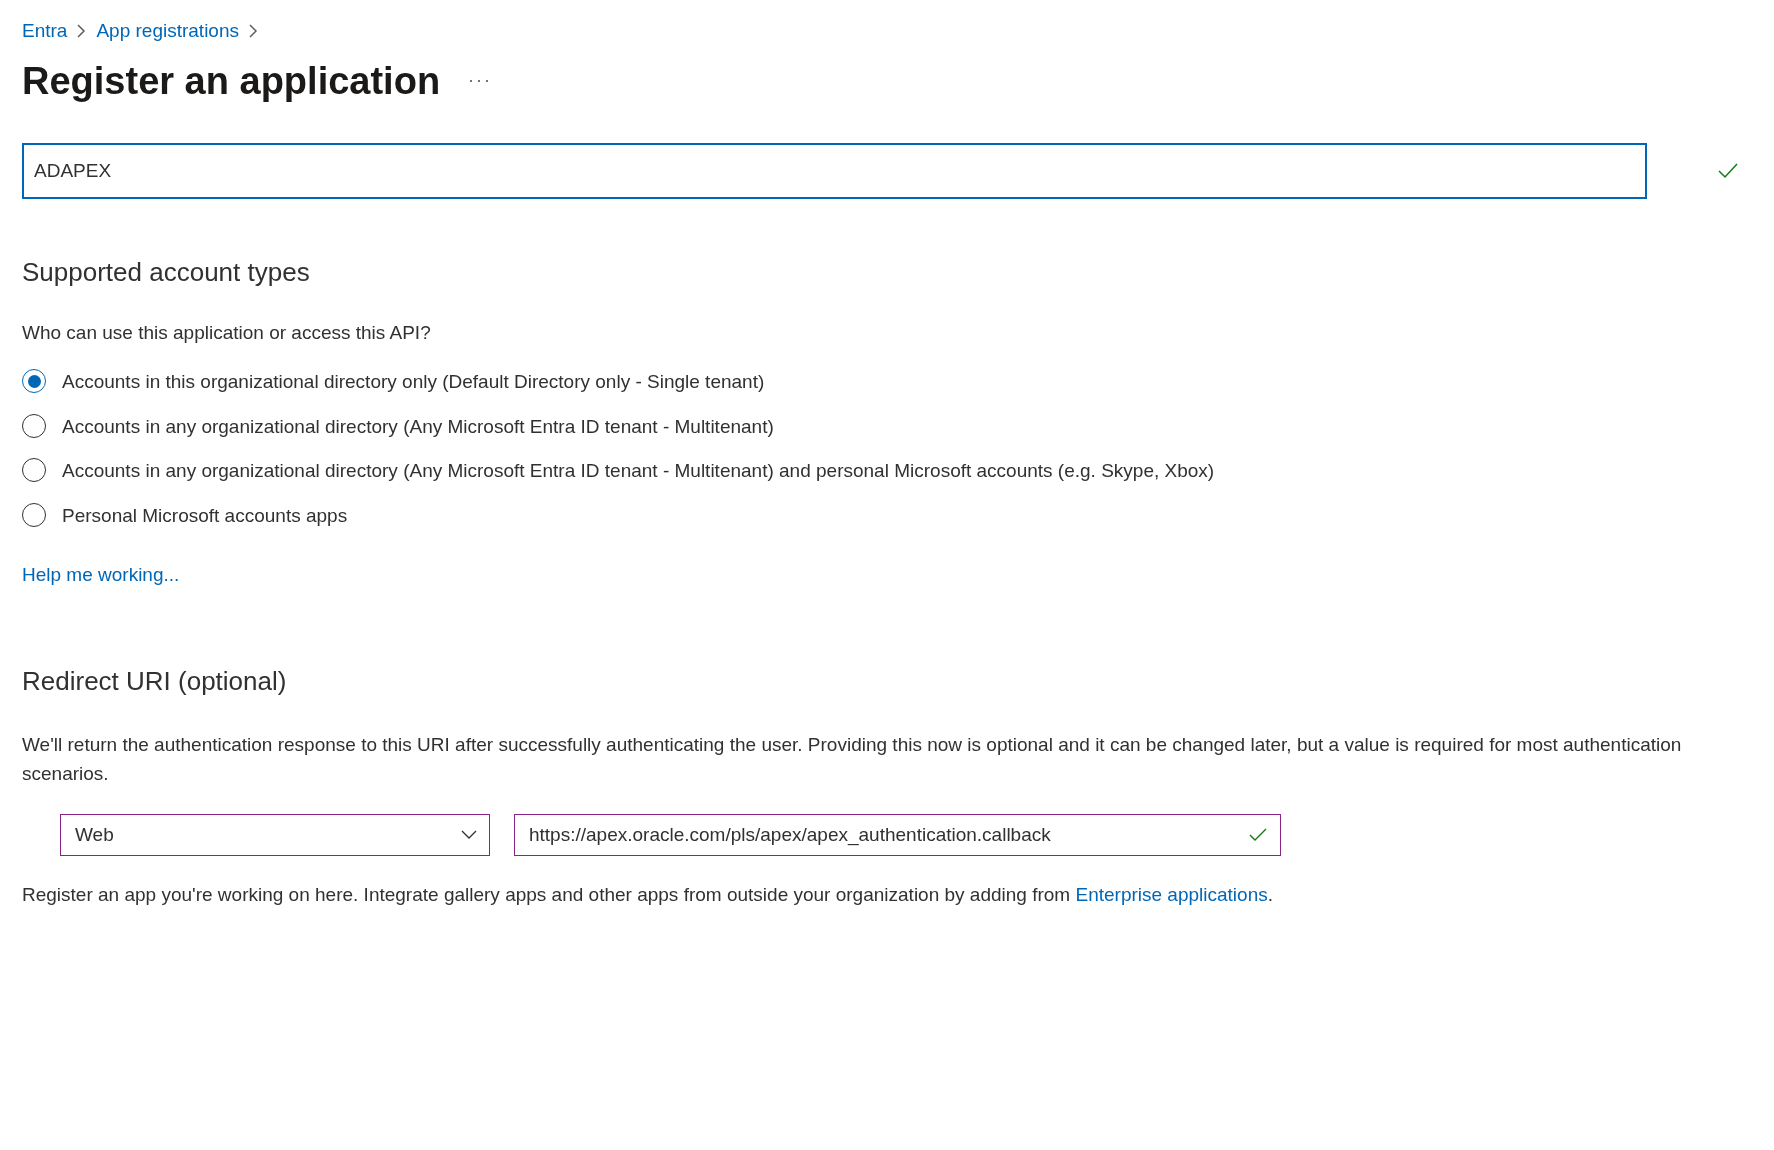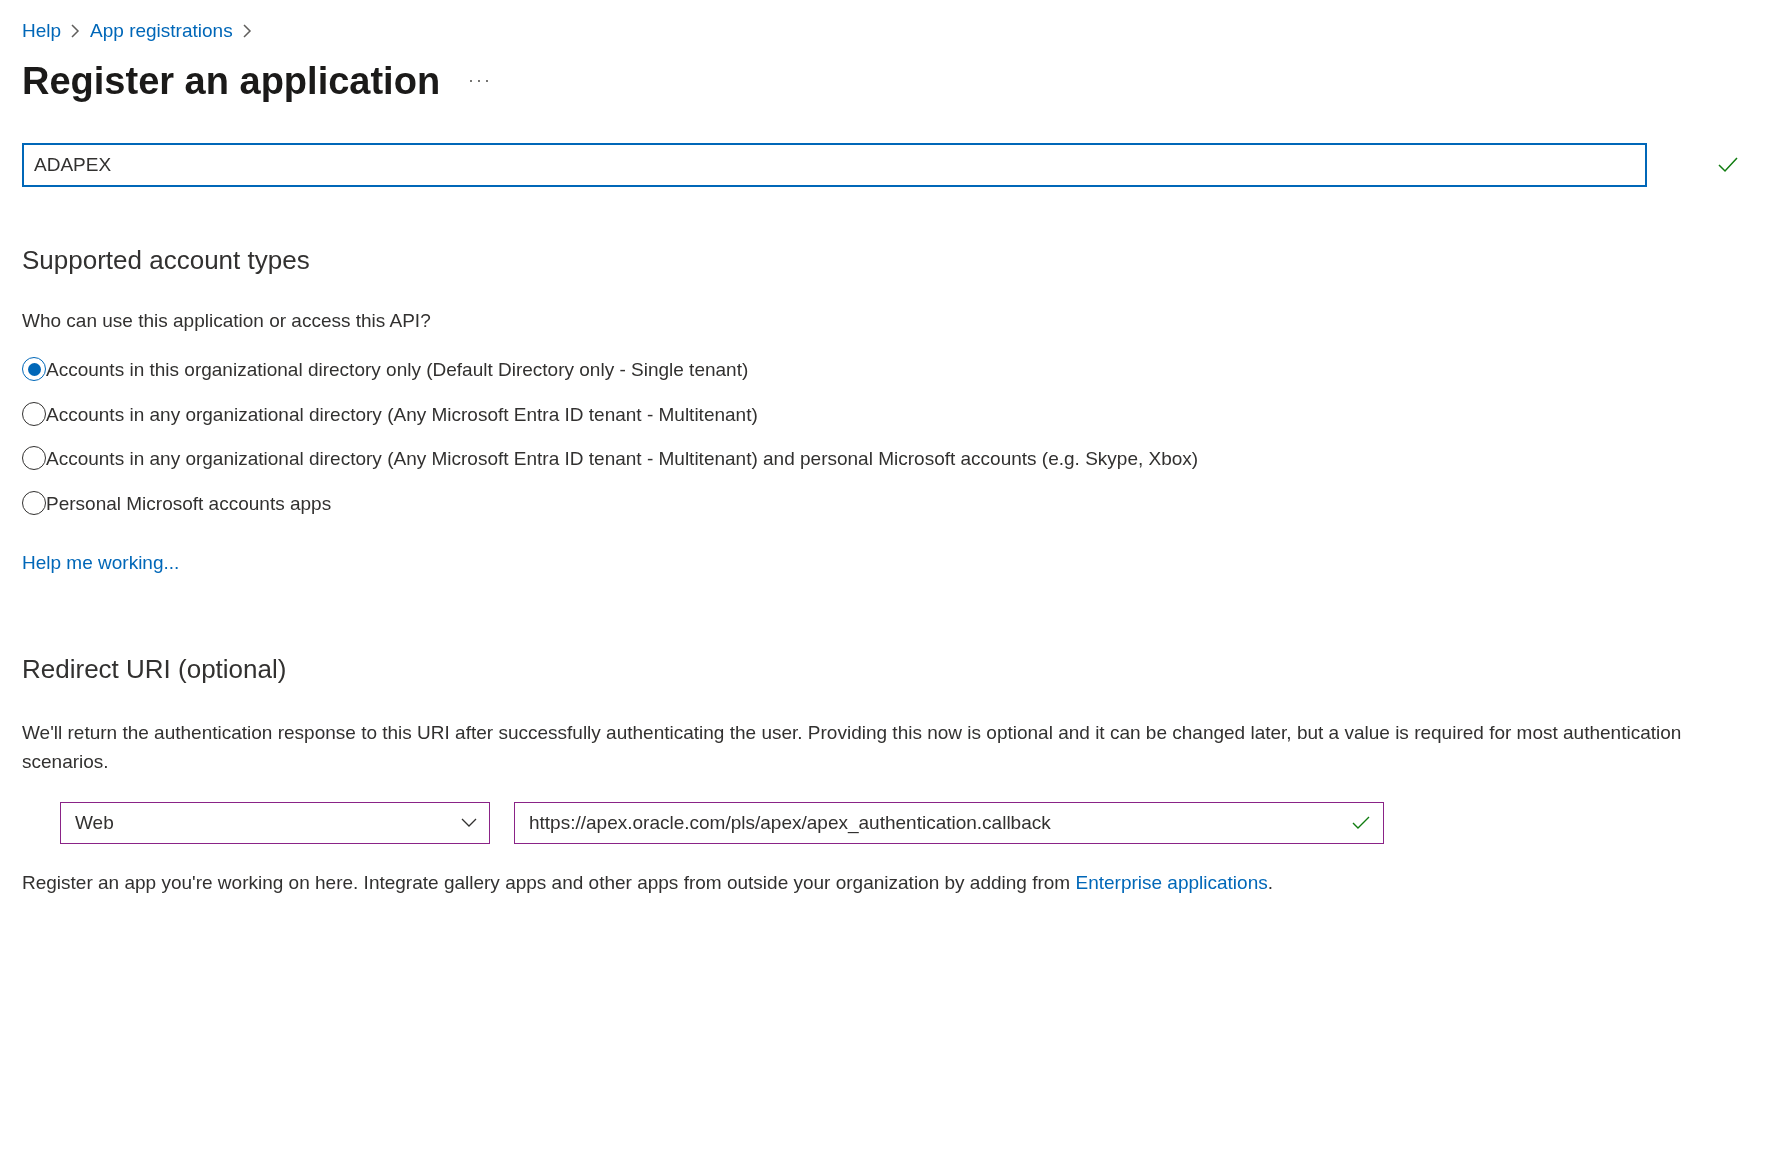--- a/index.html
+++ b/index.html
@@ -46,21 +46,21 @@
     cursor: pointer;
     margin-top: 10px;
   }
   .name-input-wrap {
     position: relative;
     margin-bottom: 58px;
   }
   .name-input {
     width: 100%;
     max-width: 1625px;
-    height: 44px;
+    height: 56px;
     border: 2px solid #0067b8;
     padding: 0 42px 0 10px;
     font-size: 19px;
     font-family: inherit;
     outline: none;
     color: #323130;
   }
   .check-icon {
     position: absolute;
     right: 14px;
@@ -82,20 +82,21 @@
   }
   .radio-group {
     display: flex;
     flex-direction: column;
     gap: 16px;
     margin-bottom: 34px;
   }
   .radio-row {
     display: flex;
     align-items: flex-start;
+    gap: 16px;
     cursor: pointer;
   }
   .radio {
     width: 24px;
     height: 24px;
     border: 1px solid #323130;
     border-radius: 50%;
     flex-shrink: 0;
     display: flex;
     align-items: center;
@@ -154,21 +155,21 @@
     margin-left: 38px;
   }
   .platform-select .chev-down {
     position: absolute;
     right: 12px;
     top: 50%;
     transform: translateY(-50%);
   }
   .uri-input-wrap {
     position: relative;
-    width: 870px;
+    width: 767px;
   }
   .uri-input {
     width: 100%;
     height: 42px;
     border: 1px solid #8a2387;
     padding: 0 42px 0 14px;
     font-size: 19px;
     font-family: inherit;
     outline: none;
     color: #323130;
@@ -191,21 +192,21 @@
     cursor: pointer;
   }
   svg { display: block; }
 </style>
 </head>
 <body>
 
 
 
 <nav class="breadcrumb">
-  <a>Help</a>
+  <a>Entra</a>
   <span class="chev">
     <svg width="9" height="14" viewBox="0 0 9 14">
         <path d="M1 1 L7 7 L1 13" stroke="#605e5c" stroke-width="1.5" fill="none"></path>
       </svg>
   </span>
   <a>App registrations</a>
   <span class="chev">
     <svg width="9" height="14" viewBox="0 0 9 14">
         <path d="M1 1 L7 7 L1 13" stroke="#605e5c" stroke-width="1.5" fill="none"></path>
       </svg>

